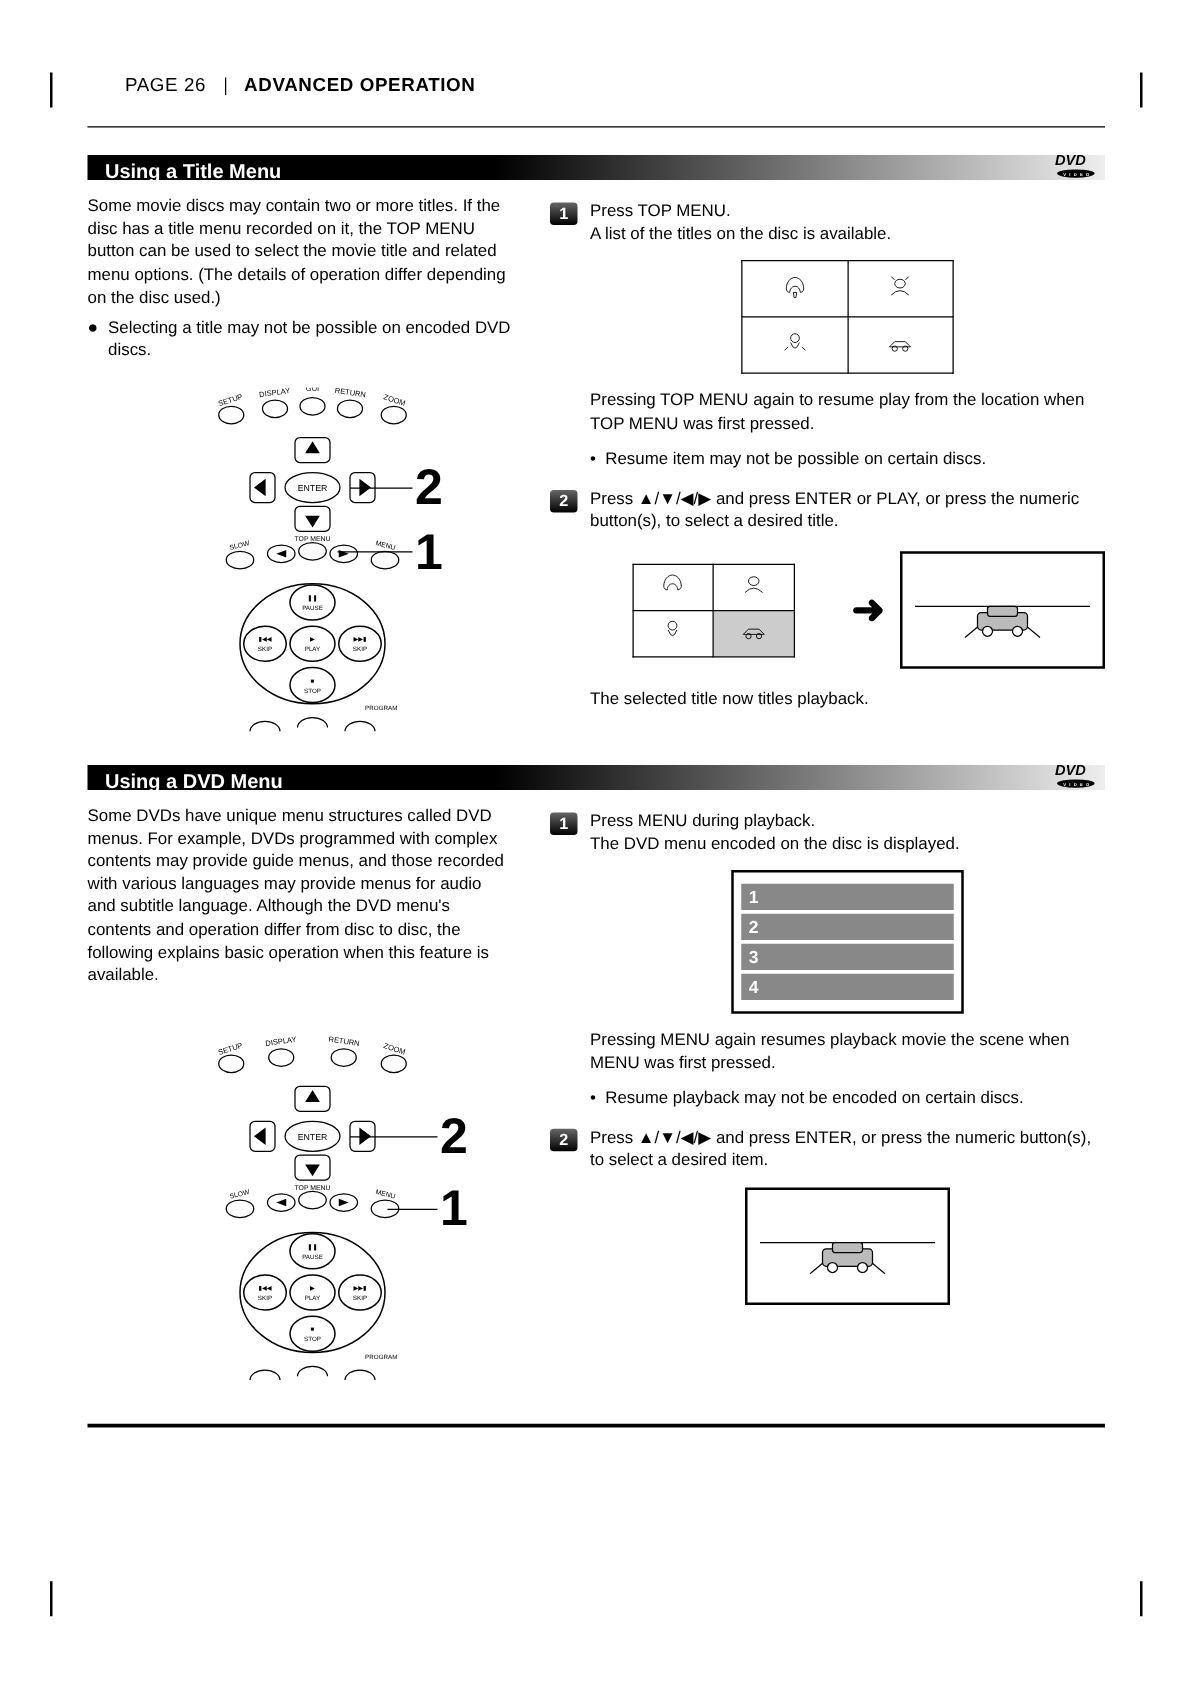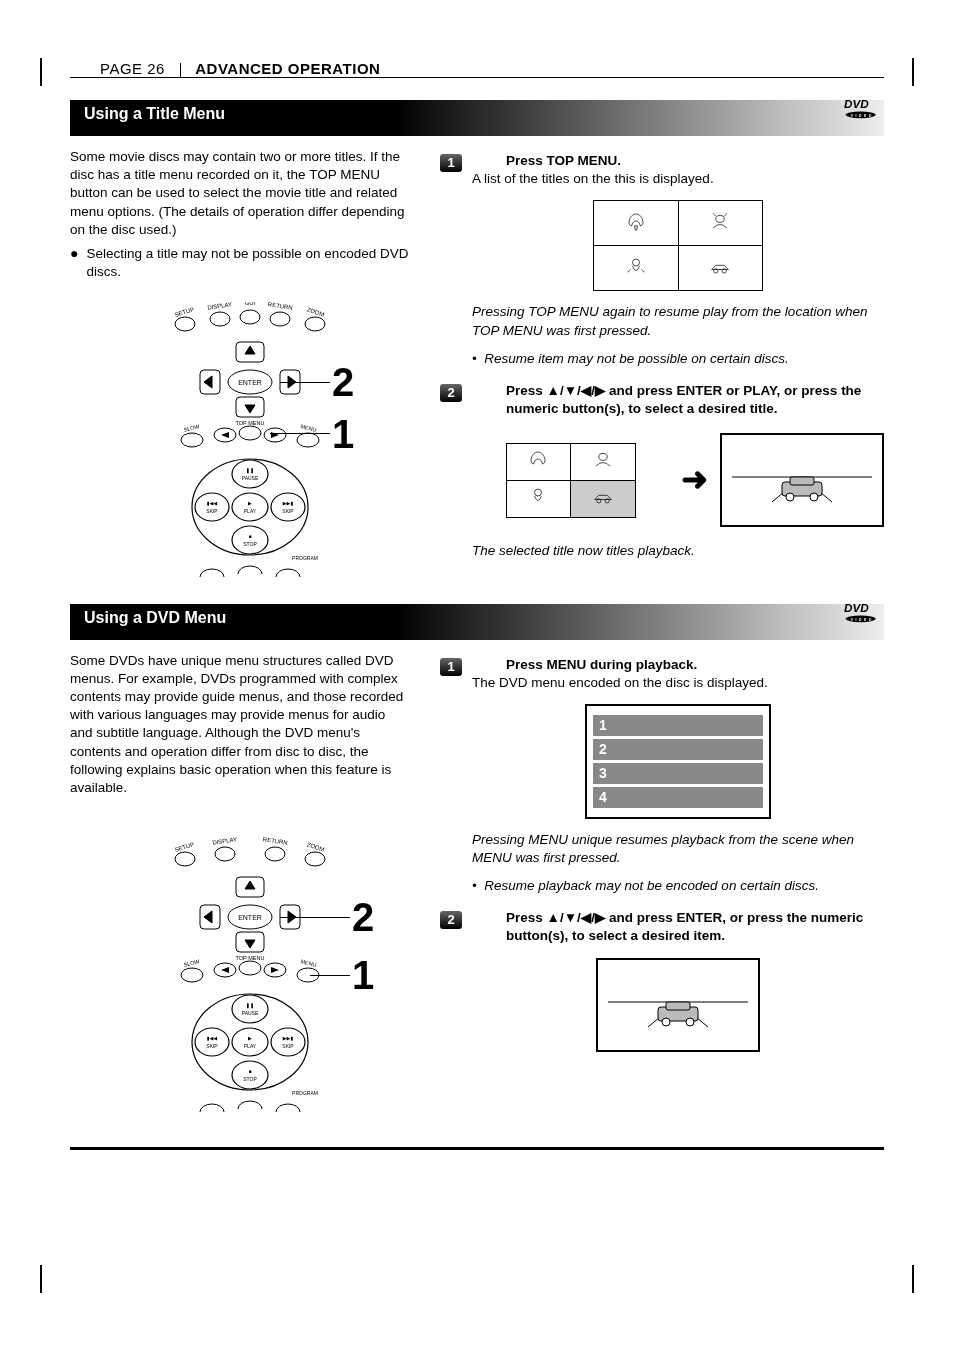--- a/index.html
+++ b/index.html
@@ -16,31 +16,31 @@
     position: relative;
     box-sizing: border-box;
     padding: 60px 70px 40px 70px;
   }
   .crop-mark {
     position: absolute;
     background: #000;
   }
   .header {
     padding-left: 30px;
-    padding-bottom: 0;
+    padding-bottom: 24px;
     border-bottom: 1px solid #000;
     font-size: 15px;
     letter-spacing: 0.5px;
   }
   .header .pnum { font-weight: normal; }
   .header .sep { display: inline-block; width: 1px; height: 14px; background:#000; vertical-align: middle; margin: 0 10px; }
   .header .sect { font-weight: bold; }
   .section-bar {
     margin-top: 22px;
-    height: 36px;
+    height: 20px;
     line-height: 28px;
     color: #fff;
     font-weight: bold;
     font-size: 16px;
     padding-left: 14px;
     background: linear-gradient(to right, #000 0%, #000 40%, #777 70%, #eee 100%);
     position: relative;
   }
   .dvd-logo {
     position: absolute;
@@ -79,21 +79,21 @@
     background: linear-gradient(to bottom, #666 0%, #000 100%);
     color: #fff;
     font-weight: bold;
     font-size: 13px;
     text-align: center;
     line-height: 18px;
     flex-shrink: 0;
     margin-top: 2px;
   }
   .step-body { flex: 1; font-size: 13.5px; line-height: 1.35; }
-  .step-body .title { font-weight: bold; margin-left: 34px; }
+  .step-body .title { font-weight: normal; }
   .arrow-syms { font-family: Arial; }
   .tv-grid {
     width: 170px;
     margin: 12px auto;
   }
   .tv-grid table { border-collapse: collapse; width: 100%; }
   .tv-grid td {
     border: 1.5px solid #000;
     width: 50%;
     height: 42px;
@@ -146,21 +146,21 @@
   .callout-line {
     position: absolute;
     height: 1px;
     background: #000;
   }
   .hr-thick {
     border: none;
     border-top: 3px solid #000;
     margin-top: 30px;
   }
-  .sub-indent { margin-left: 0; margin-top: 10px; font-size: 13.5px; line-height:1.35;font-style:italic; }
+  .sub-indent { margin-left: 0; margin-top: 10px; font-size: 13.5px; line-height:1.35; }
   .flex-row { display:flex; align-items:center; gap:12px; justify-content:center; margin: 12px 0; }
   .tiny-icon svg { width:28px; height:24px; }
 </style>
 </head>
 <body>
 
 <div class="page">
 
   <div class="crop-mark" style="left:40px; top:58px; width:2px; height:28px;"></div>
   <div class="crop-mark" style="right:40px; top:58px; width:2px; height:28px;"></div>
@@ -270,21 +270,21 @@
         <div class="callout-line" style="left:210px; top:80px; width:50px;"></div>
         <div class="callout-num" style="left:262px; top:58px;">2</div>
       </div>
     </div>
 
     <div class="col-right">
       <div class="step">
         <div class="step-num">1</div>
         <div class="step-body">
           <div class="title">Press TOP MENU.</div>
-          <div>A list of the titles on the this is displayed.</div>
+          <div>A list of the titles on the disc is available.</div>
           <div class="tv-grid">
             <table>
               <tbody>
                   <tr>
                 <td class="tiny-icon"><svg viewBox="0 0 40 30">
                         <path d="M20 5 C15 5 10 10 10 18 C10 20 12 22 14 22 C14 18 17 15 20 15 C23 15 26 18 26 22 C28 22 30 20 30 18 C30 10 25 5 20 5 Z M18 22 L22 22 L21 28 L19 28 Z" fill="none" stroke="#000"></path>
                       </svg></td>
                 <td class="tiny-icon"><svg viewBox="0 0 40 30">
                         <ellipse cx="20" cy="12" rx="6" ry="5" fill="none" stroke="#000"></ellipse>
                         <path d="M10 25 Q20 15 30 25" fill="none" stroke="#000"></path>
@@ -457,21 +457,21 @@
         <div class="step-num">1</div>
         <div class="step-body">
           <div class="title">Press MENU during playback.</div>
           <div>The DVD menu encoded on the disc is displayed.</div>
           <div class="menu-list">
             <div class="row">1</div>
             <div class="row">2</div>
             <div class="row">3</div>
             <div class="row">4</div>
           </div>
-          <div class="sub-indent">Pressing MENU unique resumes playback from the scene when MENU was first pressed.</div>
+          <div class="sub-indent">Pressing MENU again resumes playback movie the scene when MENU was first pressed.</div>
           <div class="sub-indent">•&nbsp;&nbsp;<span>Resume playback may not be encoded on certain discs.</span></div>
         </div>
       </div>
 
       <div class="step" style="margin-top:14px;">
         <div class="step-num">2</div>
         <div class="step-body">
           <div class="title">
             <span>Press </span><span class="arrow-syms">▲/▼/◀/▶</span><span> and press ENTER, or press the numeric button(s), to select a desired item.</span>
           </div>

